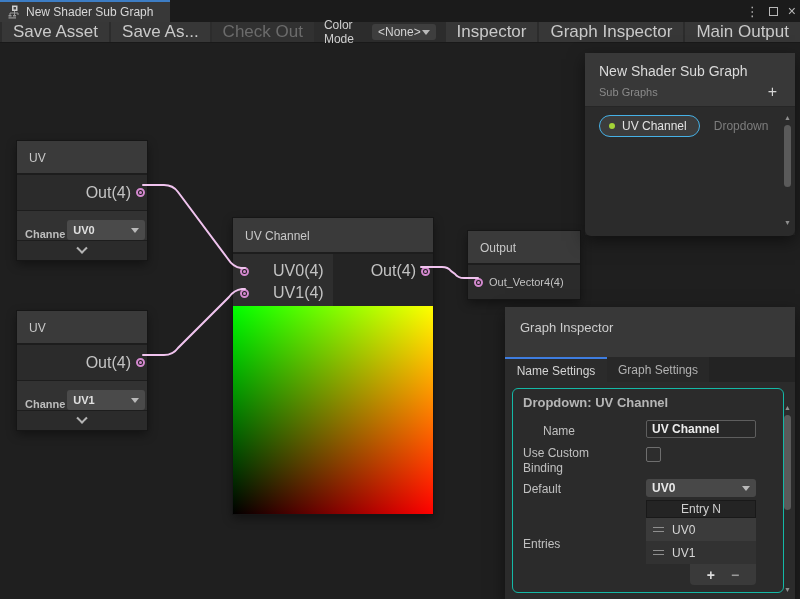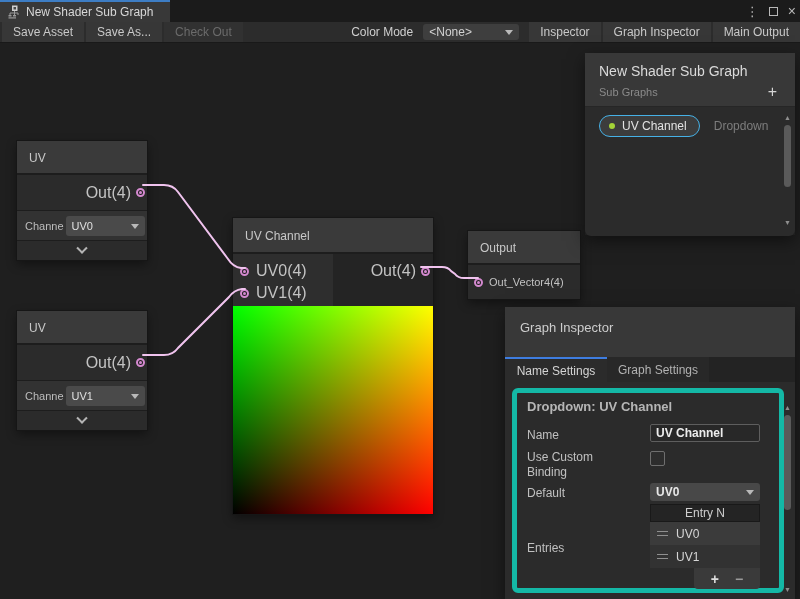--- a/index.html
+++ b/index.html
@@ -14,21 +14,21 @@
   .doc-tab .tab-label { color:#d8d8d8; font-size:12px; white-space:nowrap; }
   .tab-icon { width:14px; height:14px; display:inline-block; }
   .win-controls { position:absolute; right:4px; top:0; height:22px; display:flex; align-items:center; gap:10px; color:#b8b8b8; }
   .menu-dots { font-size:13px; letter-spacing:0; }
   .max-box { width:9px; height:9px; border:1.5px solid #b8b8b8; display:inline-block; }
   .close-x { font-size:14px; line-height:1; }
 
   
   .toolbar { position:absolute; left:0; top:22px; width:800px; height:21px; background:#2c2c2c;
     border-bottom:1px solid #191919; display:flex; align-items:stretch; gap:2px; padding-left:2px; }
-  .tb-btn { background:#373737; color:#c9c9c9; font-size:12px; display:flex; align-items:center;
+  .tb-btn { background:#373737; color:#c9c9c9; font-size:17px; display:flex; align-items:center;
     padding:0 11px; white-space:nowrap; }
   .tb-btn.disabled { color:#6b6b6b; background:#313131; }
   .tb-label { color:#cfcfcf; font-size:12px; display:flex; align-items:center; padding:4px 8px;
     margin-left:auto; }
   .tb-dd { width:96px; background:#3e3e3e; border-radius:3px; margin:2px 8px 2px 0;
     display:flex; align-items:center; color:#d2d2d2; font-size:12px; padding:0 6px; position:relative; }
   .dd-arrow { position:absolute; right:6px; top:50%; margin-top:-2px; width:0; height:0;
     border-left:4px solid transparent; border-right:4px solid transparent; border-top:5px solid #b9b9b9; }
 
   
@@ -38,33 +38,33 @@
     padding-left:12px; border-bottom:2px solid #1d1d1d; }
   .port { width:9px; height:9px; border-radius:50%; border:2px solid #d489cf; background:#1f1f1f;
     position:relative; flex:none; }
   .port::after { content:""; position:absolute; left:50%; top:50%; width:3px; height:3px; margin:-1.5px 0 0 -1.5px;
     border-radius:50%; background:#d489cf; }
   .port-label { color:#c3c3c3; font-size:16px; }
 
   #node-uv1 { left:17px; top:90px; width:130px; }
   #node-uv2 { left:17px; top:260px; width:130px; }
   .out-row { height:35px; display:flex; align-items:center; justify-content:flex-end; gap:5px; padding-right:2px; }
-  .ctrl-row { height:30px; background:#323232; border-top:1px solid #1d1d1d; display:flex; align-items:center; padding:0 2px 0 8px; gap:2px; }
+  .ctrl-row { height:30px; background:#323232; border-top:1px solid #1d1d1d; display:flex; align-items:flex-end; padding:0 2px 0 8px; gap:2px;font-weight:bold; }
   .ctrl-label { color:#bdbdbd; font-size:11px; flex:none; }
   .node-dd { flex:1; height:20px; background:#4a4a4a; border-radius:3px; display:flex; align-items:center;
     color:#e0e0e0; font-size:11px; padding:0 6px; position:relative; }
   .node-collapse { height:20px; border-top:1px solid #1d1d1d; display:flex; align-items:center; justify-content:center; }
   .chev { width:8px; height:8px; border-right:2px solid #b5b5b5; border-bottom:2px solid #b5b5b5;
     transform:rotate(45deg) translate(-2px,-2px); }
 
   #node-uvchannel { left:233px; top:167px; width:200px; }
   #node-uvchannel .node-title { height:36px; line-height:36px; }
   .io-row { display:flex; height:52px; }
   .in-col { width:100px; background:#2e2e2e; padding-top:6px; }
-  .in-port { height:22px; display:flex; align-items:center; gap:7px; padding-left:7px; }
+  .in-port { height:22px; display:flex; align-items:center; gap:24px; padding-left:7px; }
   .out-col { flex:1; background:#242424; padding-top:6px; }
   .out-port { height:22px; display:flex; align-items:center; justify-content:flex-end; gap:5px; padding-right:3px; }
   .preview { width:200px; height:208px; background-color:#000;
     background-image:linear-gradient(to right,#000,#f00),linear-gradient(to bottom,#0f0,#000);
     background-blend-mode:screen; }
 
   #node-output { left:468px; top:180px; width:112px; }
   #node-output .in-port { height:34px; padding-left:6px; gap:6px; }
   #node-output .port-label { font-size:11px; }
 
@@ -92,21 +92,21 @@
   #bb-scroll { top:6px; bottom:8px; }
   #bb-scroll .scroll-thumb { height:62px; margin:2px 0 auto 0; }
 
   #inspector { left:505px; top:264px; width:290px; height:292px; background:#2b2b2b; }
   .gi-header { background:#383838; height:50px; padding:13px 0 0 15px; color:#cdcdcd; font-size:13px; }
   .gi-tabs { height:25px; background:#232323; display:flex; }
   .gi-tab { width:102px; display:flex; align-items:center; justify-content:center; font-size:12px;
     color:#b2b2b2; background:#282828; }
   .gi-tab.active { background:#2b2b2b; border-top:2px solid #3e7de0; color:#d4d4d4; }
   .gi-box { position:absolute; left:7px; top:81px; width:272px; height:205px;
-    border:5px solid #14b8a6; border-radius:6px; }
+    border:1px solid #14b8a6; border-radius:6px; }
   .sec-title { position:absolute; left:10px; top:6px; color:#b6b6b6; font-size:13px; font-weight:bold; }
   .fld-label { position:absolute; left:10px; color:#c0c0c0; font-size:12px; }
   .text-field { position:absolute; left:133px; width:110px; height:18px; background:#282828;
     border:1px solid #5e5e5e; border-radius:2px; color:#ececec; font-size:12px; font-weight:bold;
     display:flex; align-items:center; padding:0 5px; }
   .checkbox { position:absolute; left:133px; width:15px; height:15px; background:#2d2d2d;
     border:1px solid #6e6e6e; border-radius:2px; }
   .gi-dd { position:absolute; left:133px; width:110px; height:18px; background:#484848; border-radius:3px;
     display:flex; align-items:center; color:#e8e8e8; font-size:12px; font-weight:bold; padding:0 6px; }
   .entry-header { position:absolute; left:133px; top:111px; width:110px; height:18px; background:#242424;
@@ -267,21 +267,21 @@
     <div class="panel" id="inspector">
       <div class="gi-header">Graph Inspector</div>
       <div class="gi-tabs">
         <div class="gi-tab active">Name Settings</div>
         <div class="gi-tab">Graph Settings</div>
       </div>
 
       <div class="gi-box">
         <div class="sec-title">Dropdown: UV Channel</div>
 
-        <div class="fld-label" style="top:35px;">Name</div>
+        <div class="fld-label" style="top:35px;margin-left:20px;">Name</div>
         <div class="text-field" style="top:31px;">UV Channel</div>
 
         <div class="fld-label" style="top:57px; width:105px; line-height:15px;">Use Custom Binding</div>
         <div class="checkbox" style="top:58px;"></div>
 
         <div class="fld-label" style="top:93px;">Default</div>
         <div class="gi-dd" style="top:90px;">
           <span>UV0</span>
           <span class="dd-arrow"></span>
         </div>

